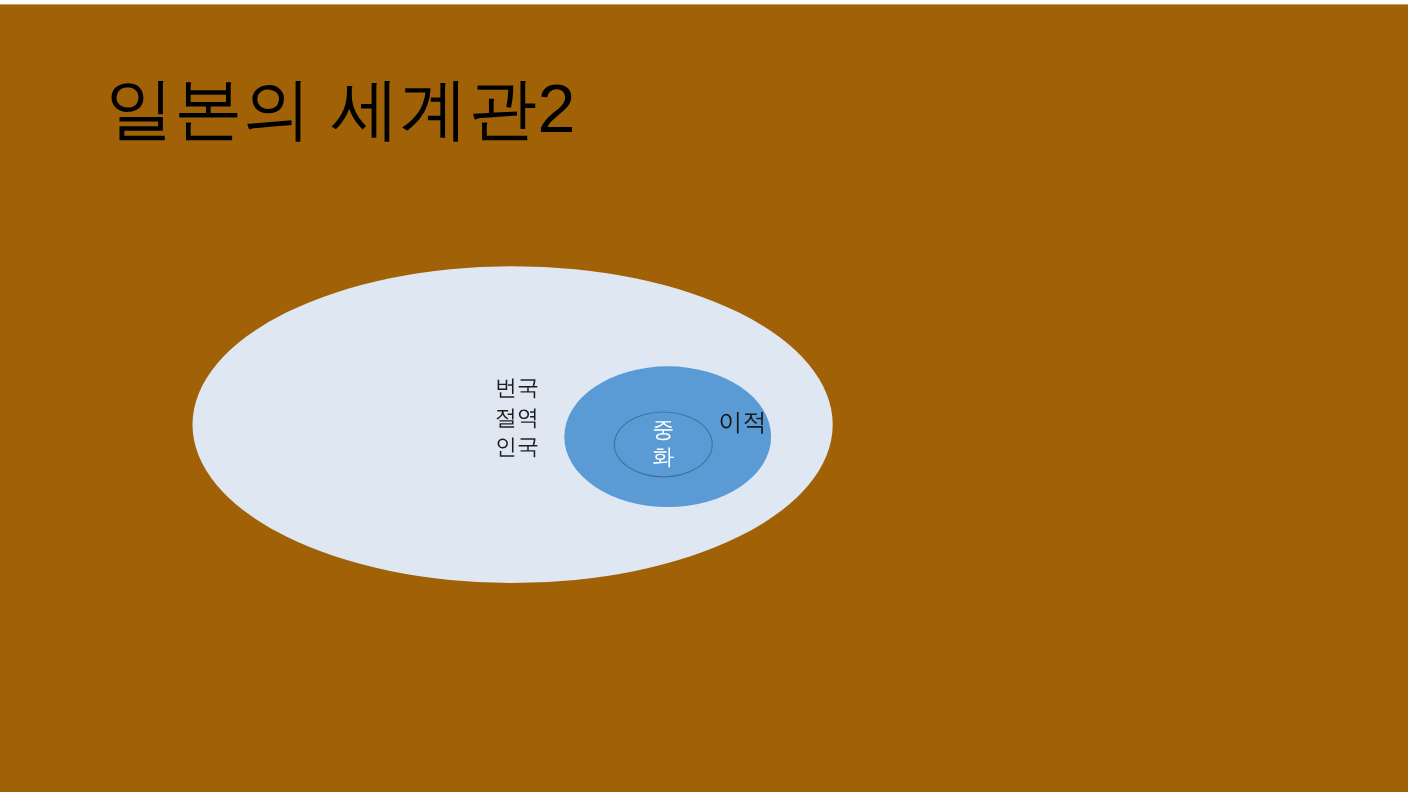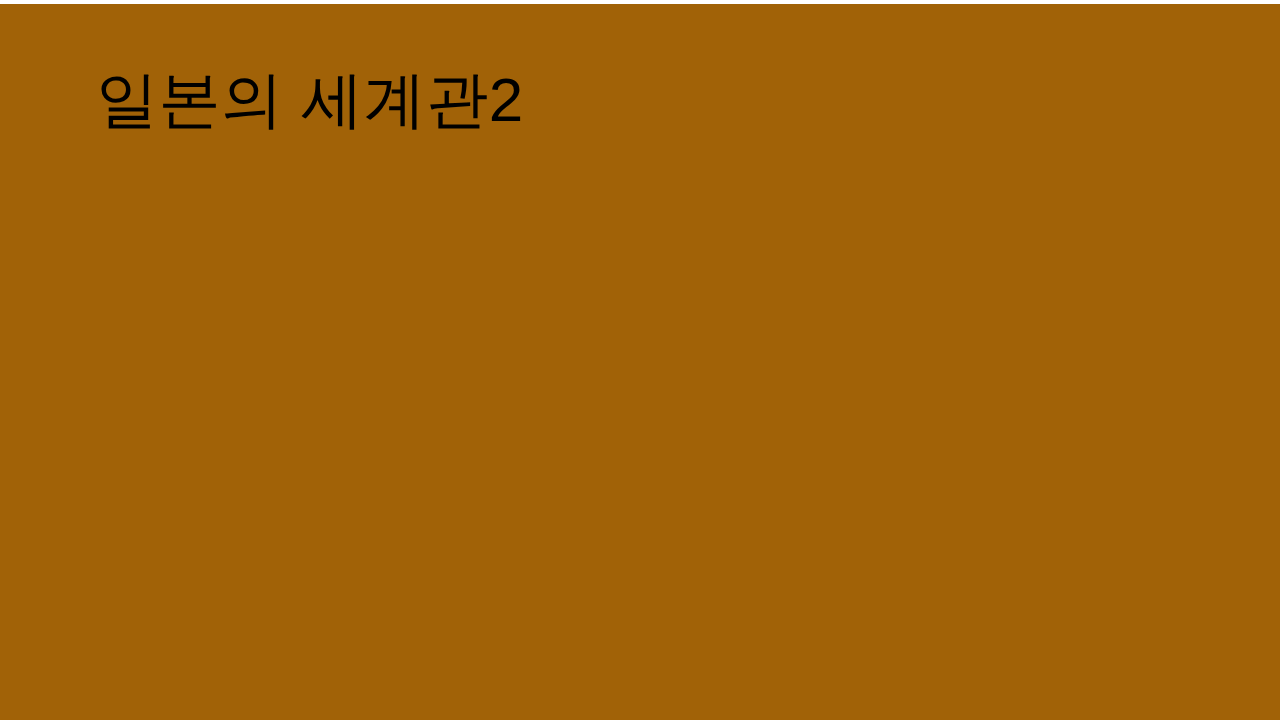--- a/index.html
+++ b/index.html
@@ -124,14 +124,36 @@
   }
   .label-inner .ch { display: block; }
 </style>
 </head>
 <body>
 
 <div class="slide">
 
   <div class="slide-title">일본의 세계관2</div>
 
+  <div class="diagram">
+
+    <div class="ellipse-outer"></div>
+
+    <div class="ellipse-middle"></div>
+
+    <div class="ellipse-inner"></div>
+
+    <div class="label-outer">
+      <span class="line">번국</span>
+      <span class="line">절역</span>
+      <span class="line">인국</span>
+    </div>
+
+    <div class="label-middle">이적</div>
+
+    <div class="label-inner">
+      <span class="ch">중</span>
+      <span class="ch">화</span>
+    </div>
+
+  </div>
 
 </div>
 
 </body></html>

